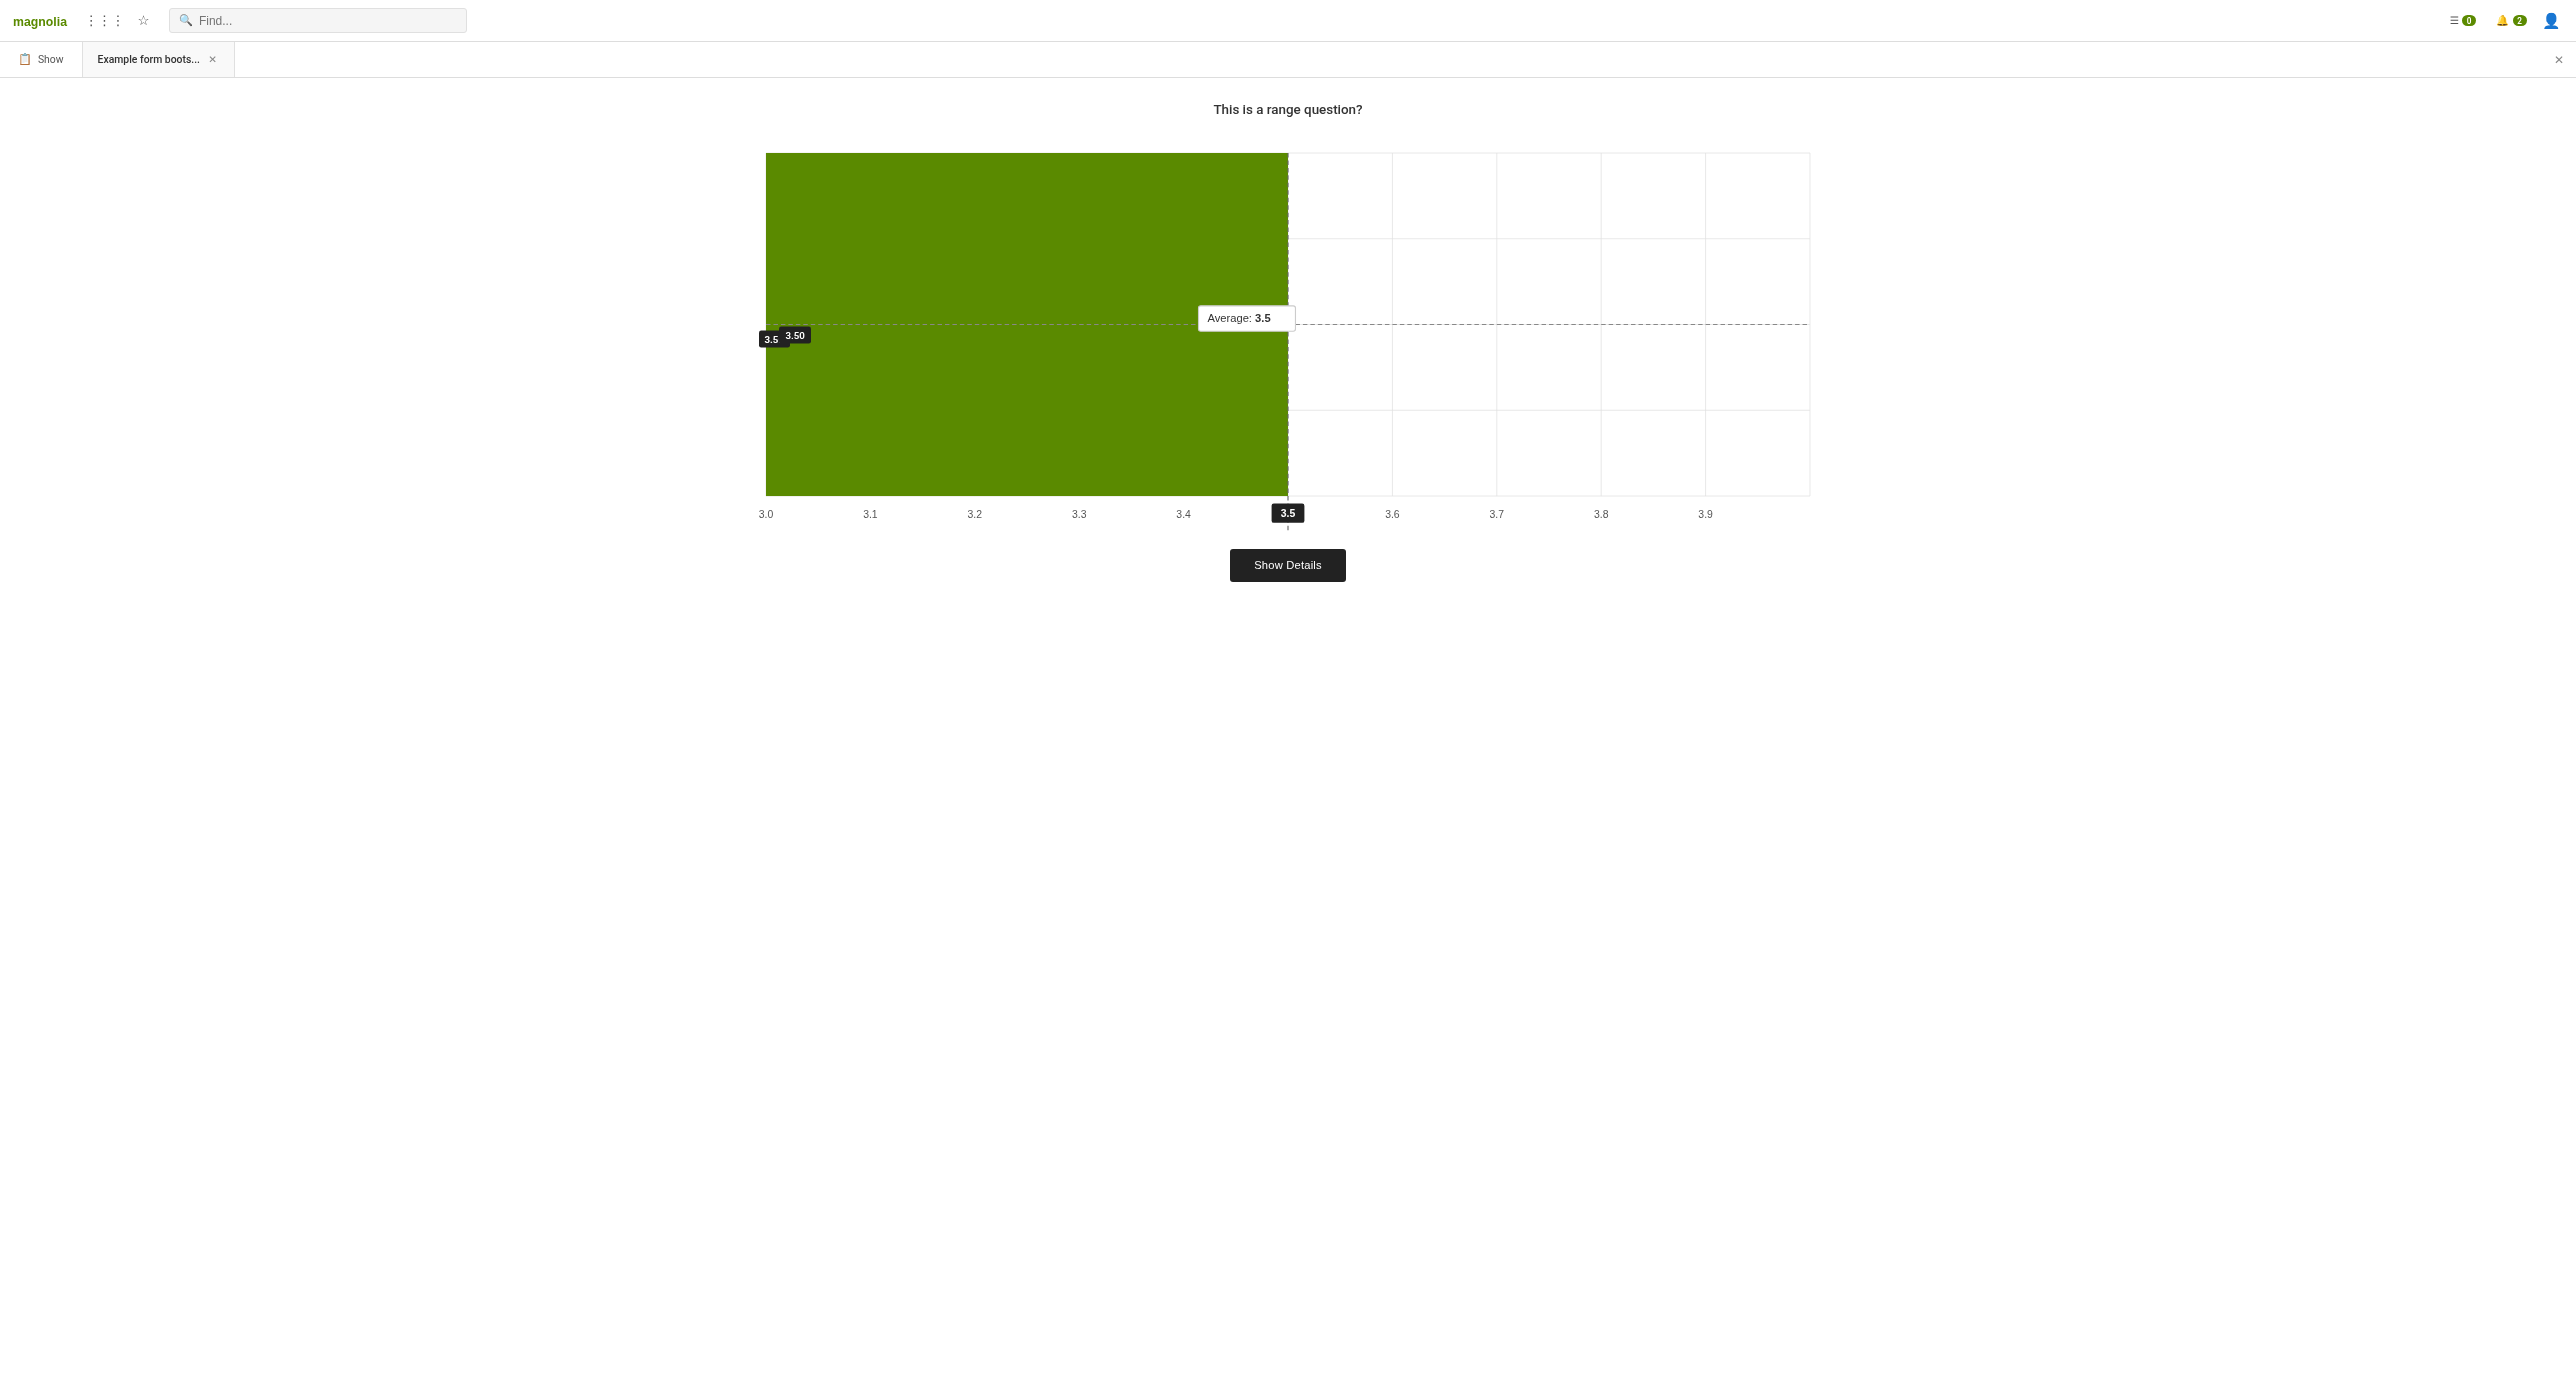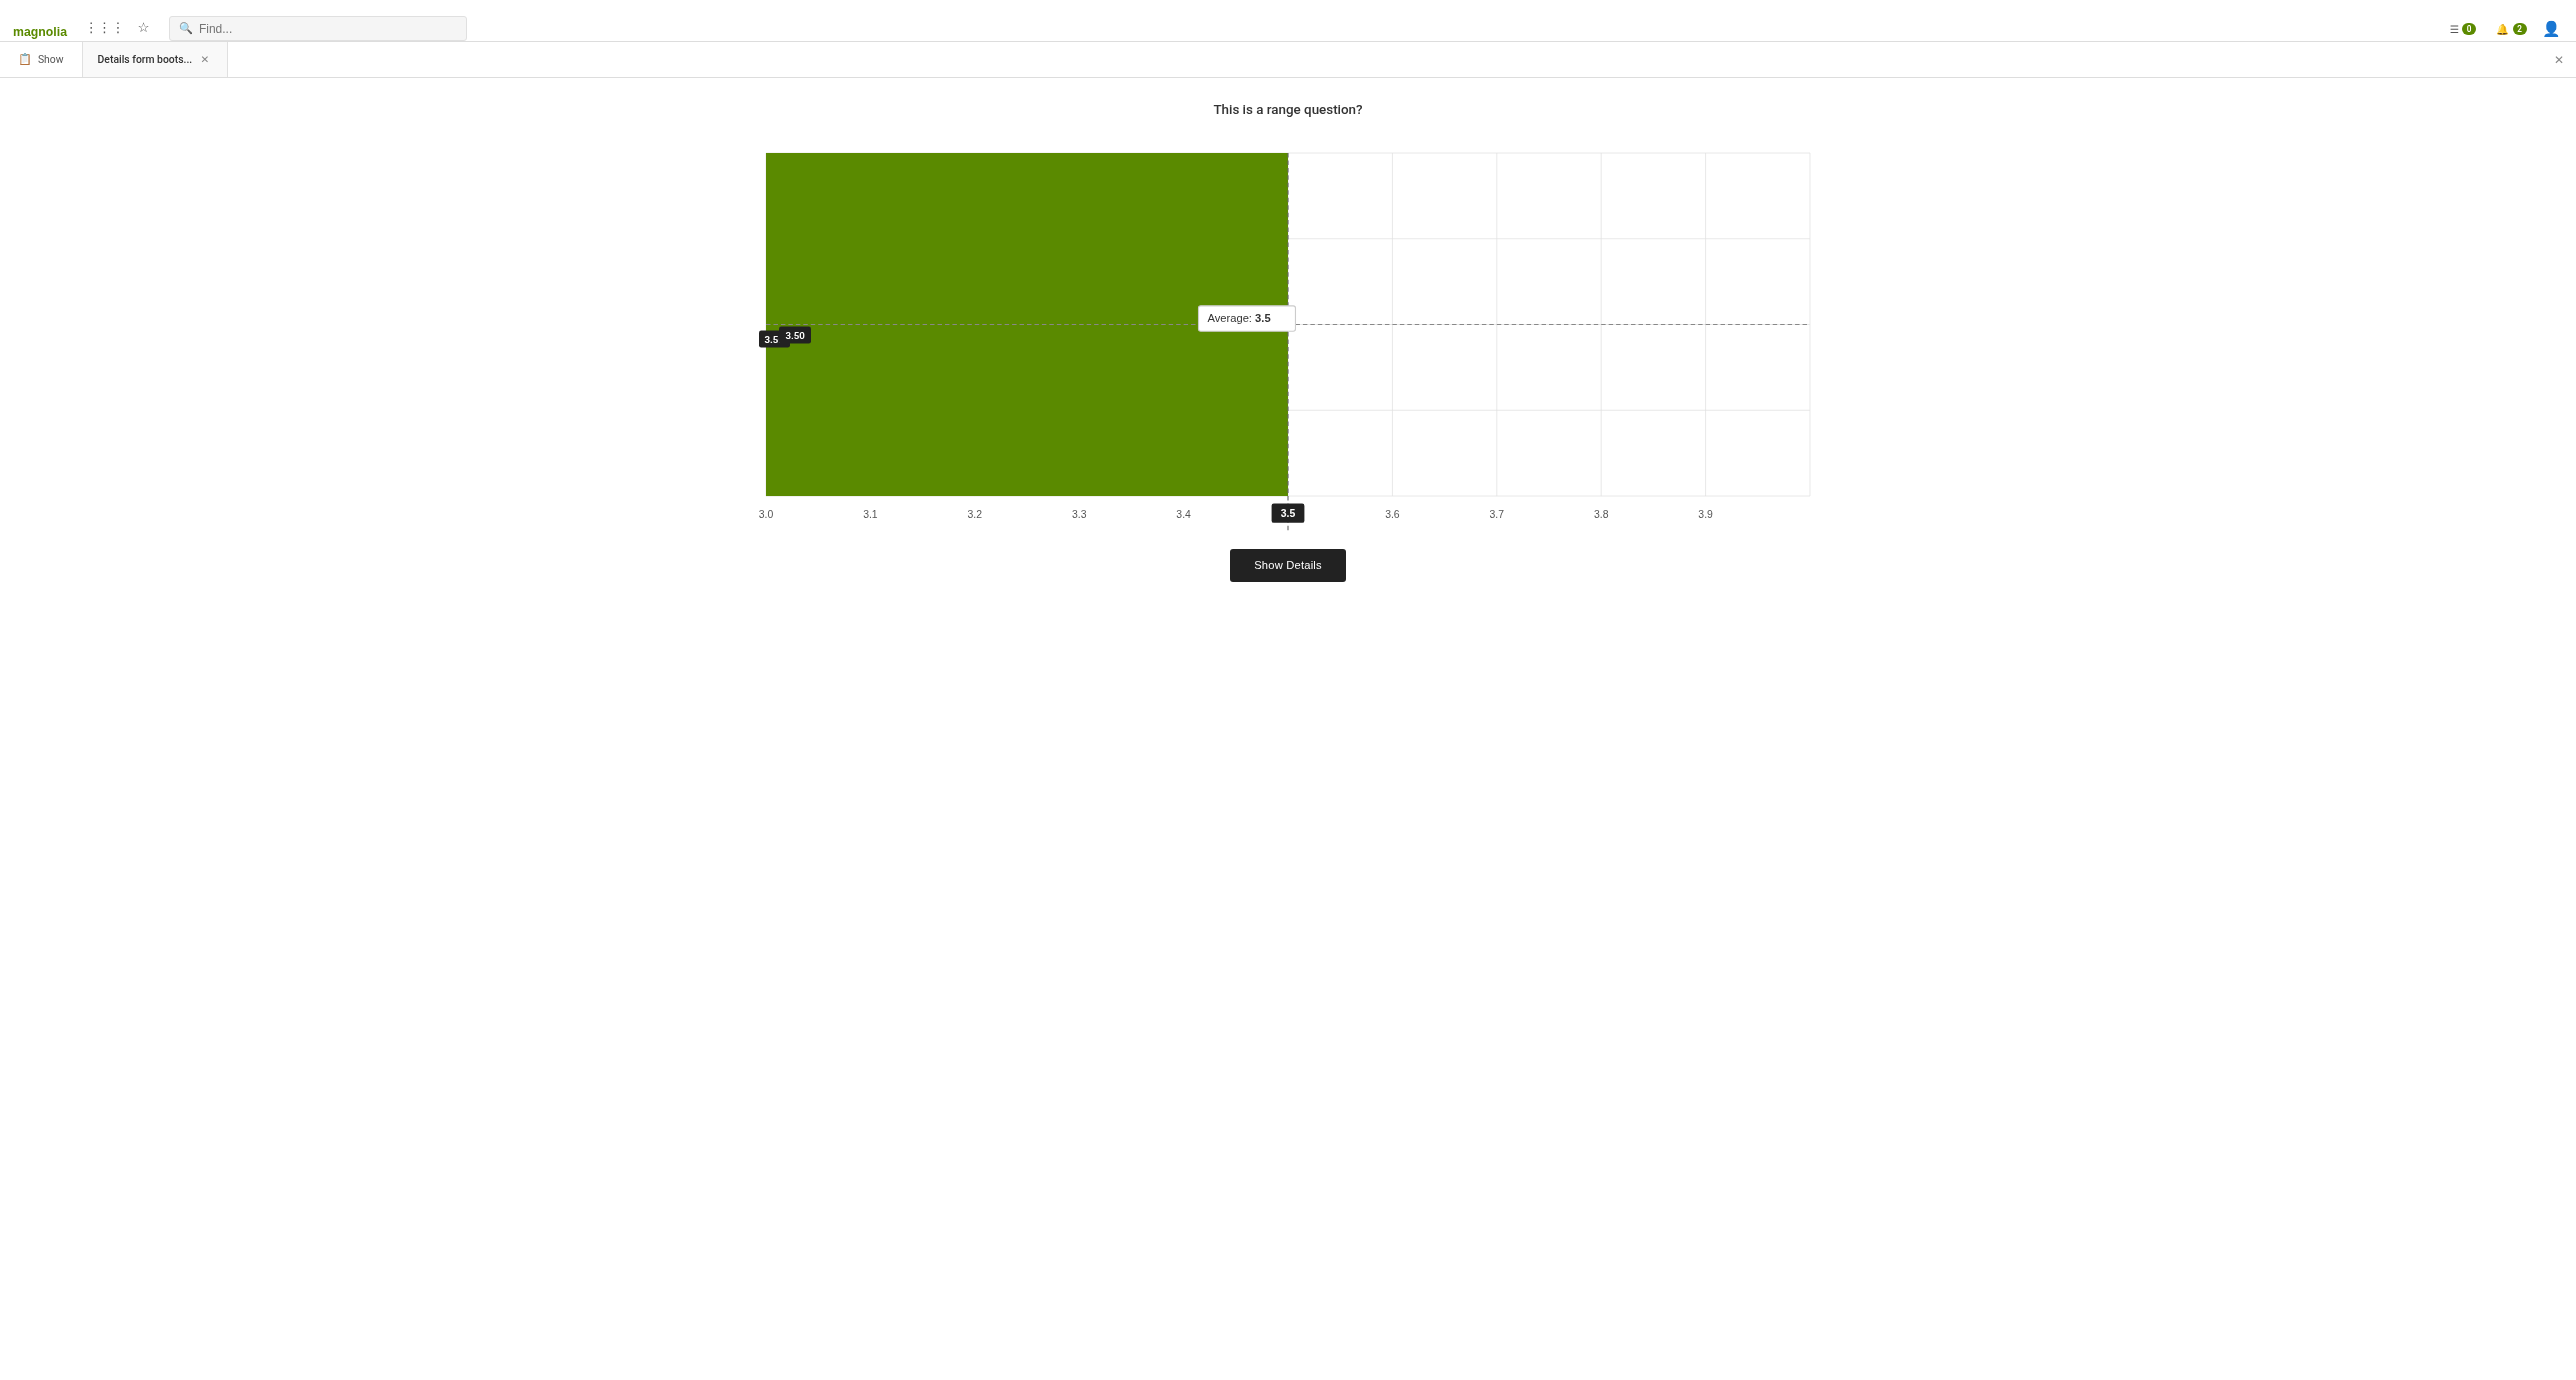--- a/index.html
+++ b/index.html
@@ -1,21 +1,21 @@
 <!DOCTYPE html>
 <html style="font-size:12px"><head>
   <meta charset="utf-8">
   <style>
     * { box-sizing: border-box; margin: 0; padding: 0; }
     body { font-family: -apple-system, BlinkMacSystemFont, 'Segoe UI', Roboto, sans-serif; background: #f5f5f5; overflow: hidden; }
 
     
     .topbar {
       display: flex;
-      align-items: flex-end;
+      align-items: center;
       background: #fff;
       border-bottom: 0.7px solid #ddd;
       height: 42px;
       padding: 0 12px;
       gap: 12px;
     }
     .logo { display: flex; align-items: center; }
     .logo svg { width: 67px; height: 22.4px; }
     .topbar-icon {
       width: 27px; height: 27px;
@@ -157,21 +157,21 @@
     <div class="user-icon">👤</div>
   </div>
 </div>
 
 <div class="tabbar">
   <div class="tab-item">
     <span style="font-size:11.2px;">📋</span>
     <span>Show</span>
   </div>
   <div class="tab-item active">
-    <span>Details form boots...</span>
+    <span>Example form boots...</span>
     <span class="tab-close">✕</span>
   </div>
   <div class="close-right">✕</div>
 </div>
 
 <div class="main-content">
 
   <h2 class="chart-title">This is a range question?</h2>
 
   <div class="chart-area">

